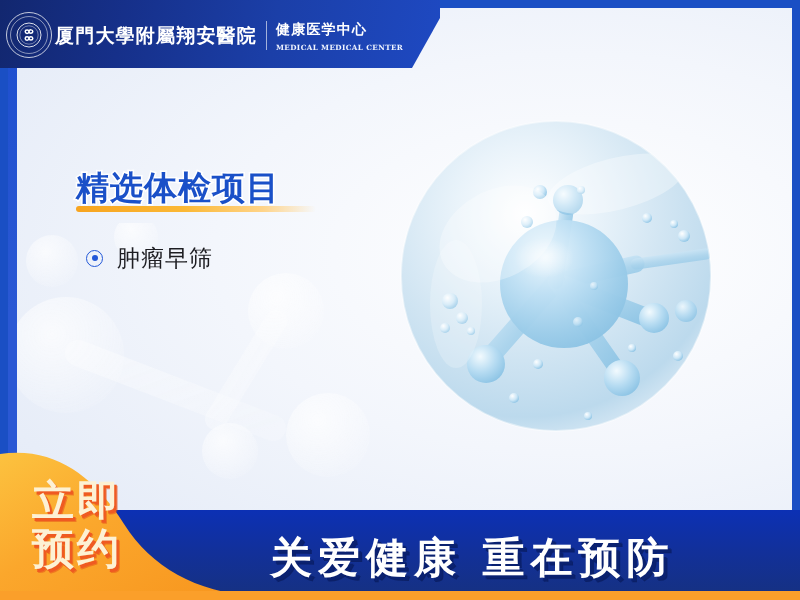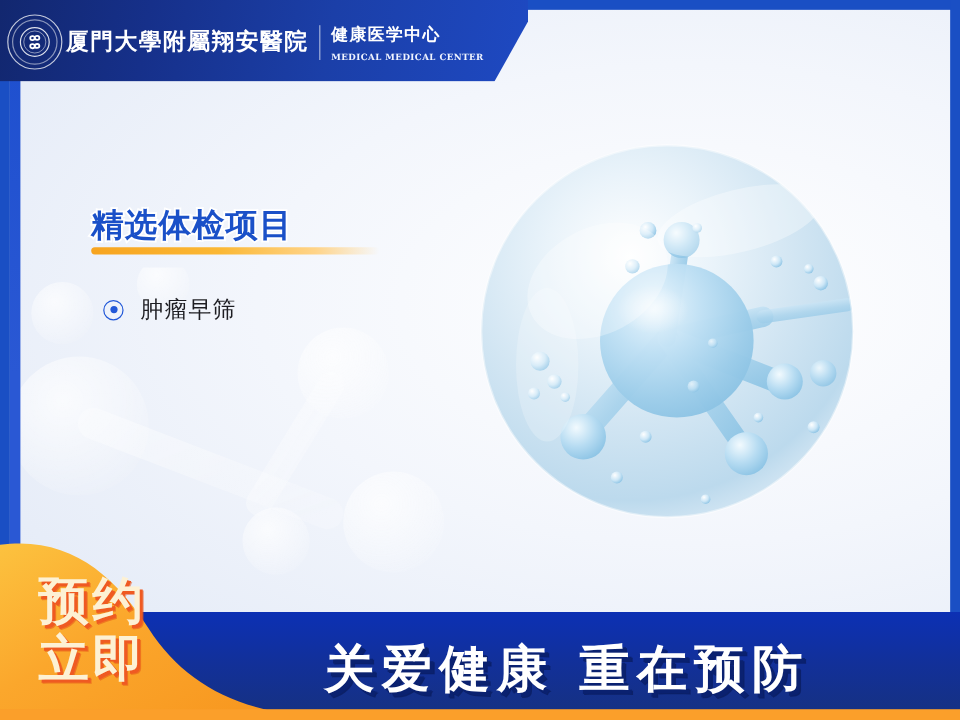--- a/index.html
+++ b/index.html
@@ -91,45 +91,45 @@
   }
   .en-sub{
     color:#f0f4ff;font-size:7.2px;line-height:11px;letter-spacing:.4px;
     font-weight:700;white-space:nowrap;margin-top:2px;
     font-family:"DejaVu Serif","Liberation Serif",serif;
   }
 
   
   .headline-box{position:absolute;left:68px;top:160px;}
   .headline{
-    font-size:27px;line-height:40px;font-weight:700;letter-spacing:1px;
+    font-size:33px;line-height:40px;font-weight:700;letter-spacing:1px;
     color:#1a50c8;
     -webkit-text-stroke:3px #ffffff;
     paint-order:stroke fill;
     white-space:nowrap;
-    font-family:Liberation Sans, sans-serif;
+    font-family:Liberation Serif, serif;
   }
   .headline-rule{
     margin-top:-2px;height:6px;width:240px;border-radius:3px;
     background:linear-gradient(90deg,#f7a41f 0%,#fbb835 45%,#ffd489 78%,rgba(255,226,178,0) 100%);
   }
 
   
   .bullet-row{
     position:absolute;left:78px;top:236px;
     display:flex;align-items:center;gap:14px;
   }
   .bullet-dot{
     width:15px;height:15px;border-radius:50%;
     border:1.6px solid #2258d8;
     display:flex;align-items:center;justify-content:center;flex:none;
   }
   .bullet-dot i{width:6px;height:6px;border-radius:50%;background:#2258d8;display:block;}
   .bullet-text{
-    font-size:19px;line-height:28px;color:#1d1d22;font-weight:400;letter-spacing:1px;
+    font-size:23px;line-height:28px;color:#1d1d22;font-weight:400;letter-spacing:1px;
     white-space:nowrap;
     font-family:"DejaVu Sans","Liberation Sans",sans-serif;
   }
 
   
   .bottom-blue{
     position:absolute;left:0;bottom:0;width:800px;height:90px;
     background:linear-gradient(180deg,#0c30b4 0%,#123099 48%,#16317f 100%);
   }
   .bottom-orange-strip{
@@ -326,19 +326,19 @@
     <defs>
       <linearGradient id="og" x1="0" y1="0" x2="1" y2="1">
         <stop offset="0%" stop-color="#fcc23f"></stop>
         <stop offset="42%" stop-color="#fba72c"></stop>
         <stop offset="100%" stop-color="#f7941d"></stop>
       </linearGradient>
     </defs>
     <path d="M0 14 C 58 6, 96 40, 124 84 C 152 128, 196 152, 258 157 L 258 160 L 0 160 Z" fill="url(#og)"></path>
   </svg>
   <div class="cta-text">
+    <span>立即</span>
     <span>预约</span>
-    <span>立即</span>
   </div>
 
   <div class="gold-line"></div>
   <div class="bottom-orange-strip"></div>
 </div>
 
 </body></html>

